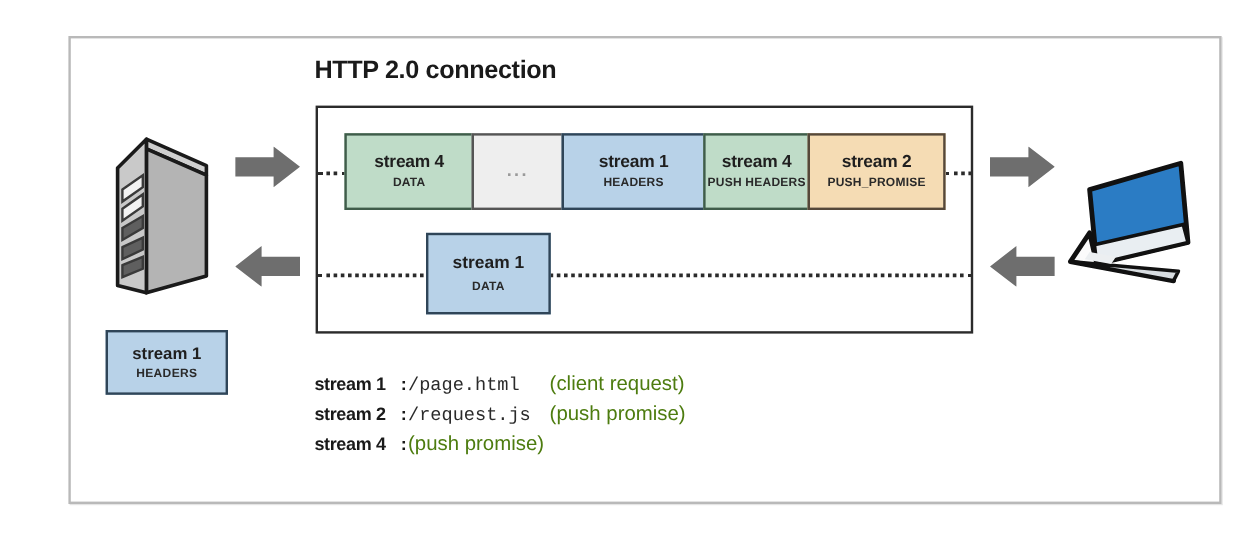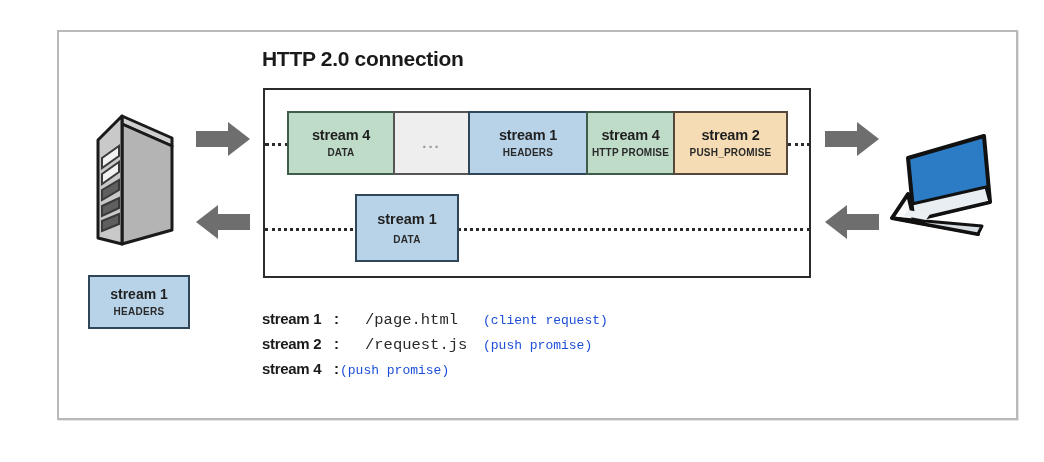--- a/index.html
+++ b/index.html
@@ -236,26 +236,25 @@
     font-size: 15px;
     font-weight: bold;
     color: #1a1a1a;
     margin-right: 1px;
   }
   .legend-path {
     font-size: 15.5px;
     color: #2a2a2a;
     font-family: "Liberation Mono", monospace;
     width: 118px;
-    margin-left: 25px;
   }
   .legend-note {
-    font-size: 13px;
-    color: #1d4ed8;
-    font-family: Liberation Mono, monospace;
+    font-size: 17px;
+    color: #4d7c0f;
+    font-family: Liberation Sans, sans-serif;
   }
 </style>
 </head>
 <body>
 
 <div id="canvas">
 
   <div class="outer-frame"></div>
 
   <div class="server-icon">
@@ -306,21 +305,21 @@
       <span class="stream-label">...</span>
     </div>
 
     <div class="frame-box fill-blue" style="width:120px">
       <span class="stream-label">stream 1</span>
       <span class="frame-type">HEADERS</span>
     </div>
 
     <div class="frame-box fill-green" style="width:89px">
       <span class="stream-label">stream 4</span>
-      <span class="frame-type">HTTP PROMISE</span>
+      <span class="frame-type">PUSH HEADERS</span>
     </div>
 
     <div class="frame-box fill-orange" style="width:115px">
       <span class="stream-label">stream 2</span>
       <span class="frame-type">PUSH_PROMISE</span>
     </div>
 
   </div>
 
   <div class="frame-box-standalone">

